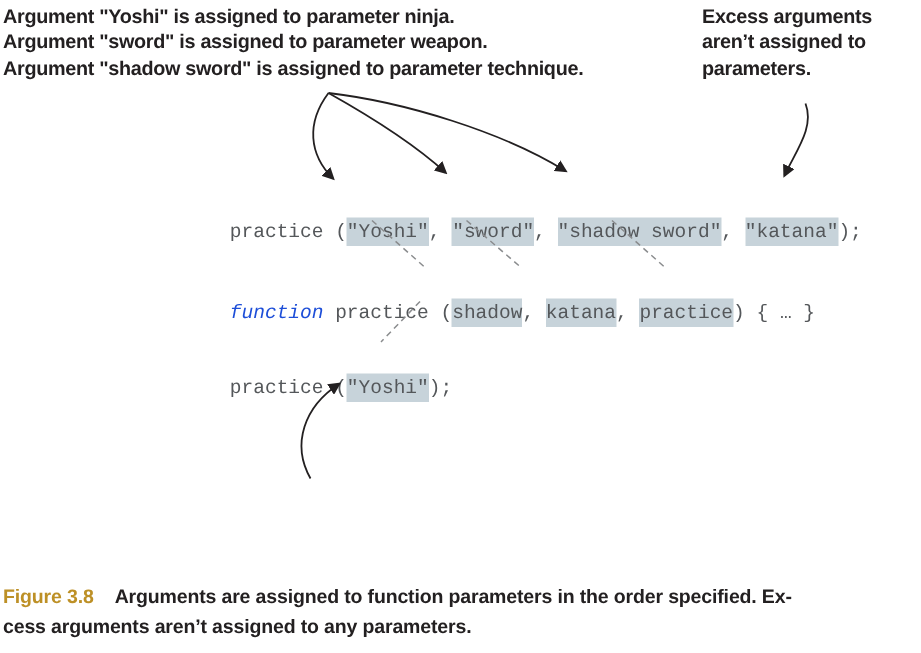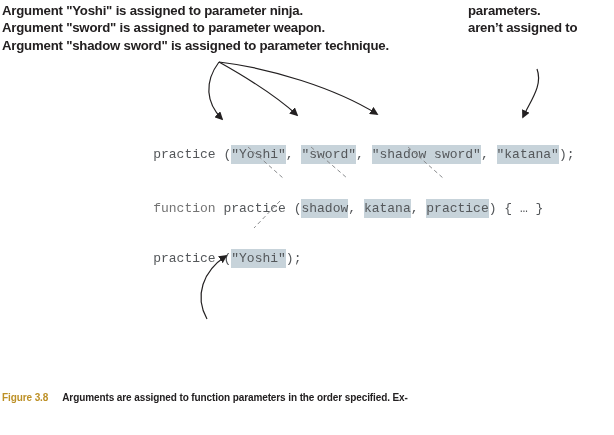--- a/index.html
+++ b/index.html
@@ -28,21 +28,21 @@
     font-family: "Liberation Mono", monospace;
     font-size: 13px;
     line-height: 17px;
     color: #54575a;
     white-space: pre;
   }
   #code-line-1 { top: 129px; }
   #code-line-2 { top: 183px; }
   #code-line-3 { top: 233px; }
   .hl { background: #c7d3da; padding: 2px 0; }
-  .kw { color: #737373; }
+  .kw { color: #1d4ed8; font-style: italic; }
   #arrow-layer {
     position: absolute;
     left: 0; top: 0;
     pointer-events: none;
   }
   .arrow-path {
     fill: none;
     stroke: #232021;
     stroke-width: 1.2;
   }
@@ -51,21 +51,21 @@
     stroke: #8a8c8e;
     stroke-width: 1;
     stroke-dasharray: 4 3;
   }
   #caption {
     position: absolute;
     left: 2px;
     top: 388px;
     width: 610px;
     font-weight: bold;
-    font-size: 10px;
+    font-size: 13px;
     line-height: 19.5px;
     color: #232021;
     letter-spacing: -0.1px;
   }
   #caption-label {
     color: #bd9026;
     margin-right: 14px;
   }
 </style>
 </head>
@@ -73,22 +73,23 @@
 
 <div id="figure">
 
   <div id="anno-top-left" class="annotation">
     <div>Argument "Yoshi" is assigned to parameter ninja.</div>
     <div>Argument "sword" is assigned to parameter weapon.</div>
     <div>Argument "shadow sword" is assigned to parameter technique.</div>
   </div>
 
   <div id="anno-top-right" class="annotation">
+    <div>Excess arguments</div>
+    <div>aren’t assigned to</div>
     <div>parameters.</div>
-    <div>aren’t assigned to</div>
   </div>
 
   <div id="code-line-1" class="code-line">
     <span>practice (</span><span class="hl">"Yoshi"</span><span>, </span><span class="hl">"sword"</span><span>, </span><span class="hl">"shadow sword"</span><span>, </span><span class="hl">"katana"</span><span>);</span>
   </div>
 
   <div id="code-line-2" class="code-line">
     <span class="kw">function </span><span>practice (</span><span class="hl">shadow</span><span>, </span><span class="hl">katana</span><span>, </span><span class="hl">practice</span><span>) { … }</span>
   </div>
 
@@ -112,15 +113,16 @@
     <path class="arrow-path" marker-end="url(#arrowhead)" d="M207,319 C194,296 203,271 226,256"></path>
 
     <path class="dashed-path" d="M248,147 L283,178"></path>
     <path class="dashed-path" d="M311,147 L347,178"></path>
     <path class="dashed-path" d="M408,147 L443,178"></path>
     <path class="dashed-path" d="M280,201 L254,228"></path>
   </svg>
 
   <div id="caption">
     <div><span id="caption-label">Figure 3.8</span><span>Arguments are assigned to function parameters in the order specified. Ex-</span></div>
+    <div>cess arguments aren’t assigned to any parameters.</div>
   </div>
 
 </div>
 
 </body></html>

